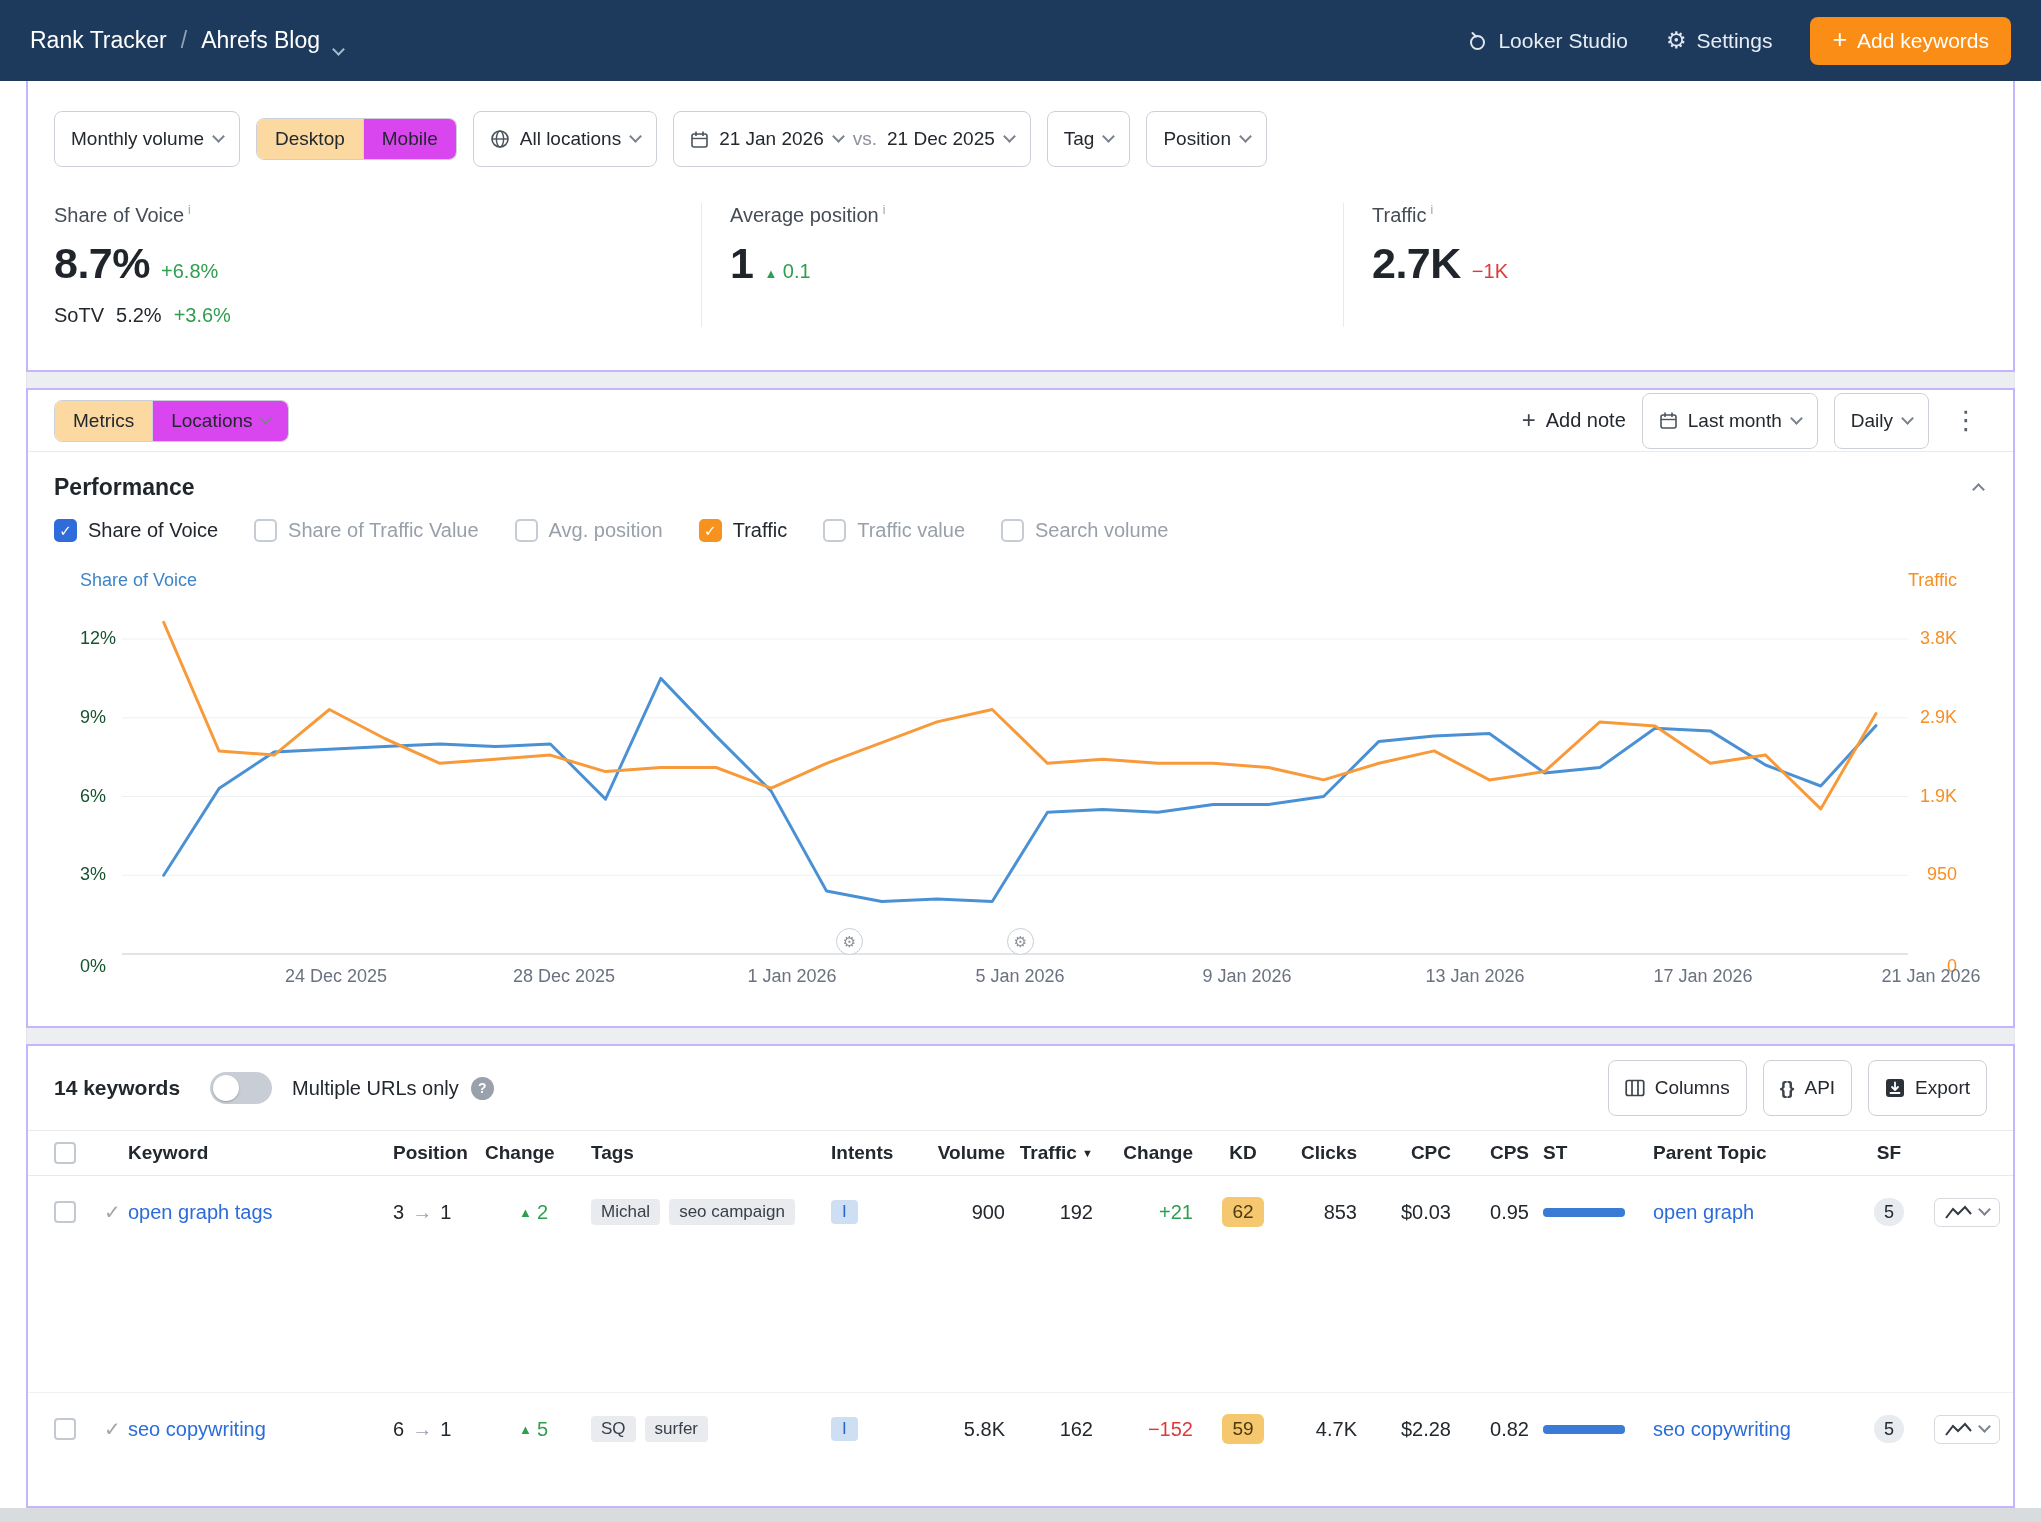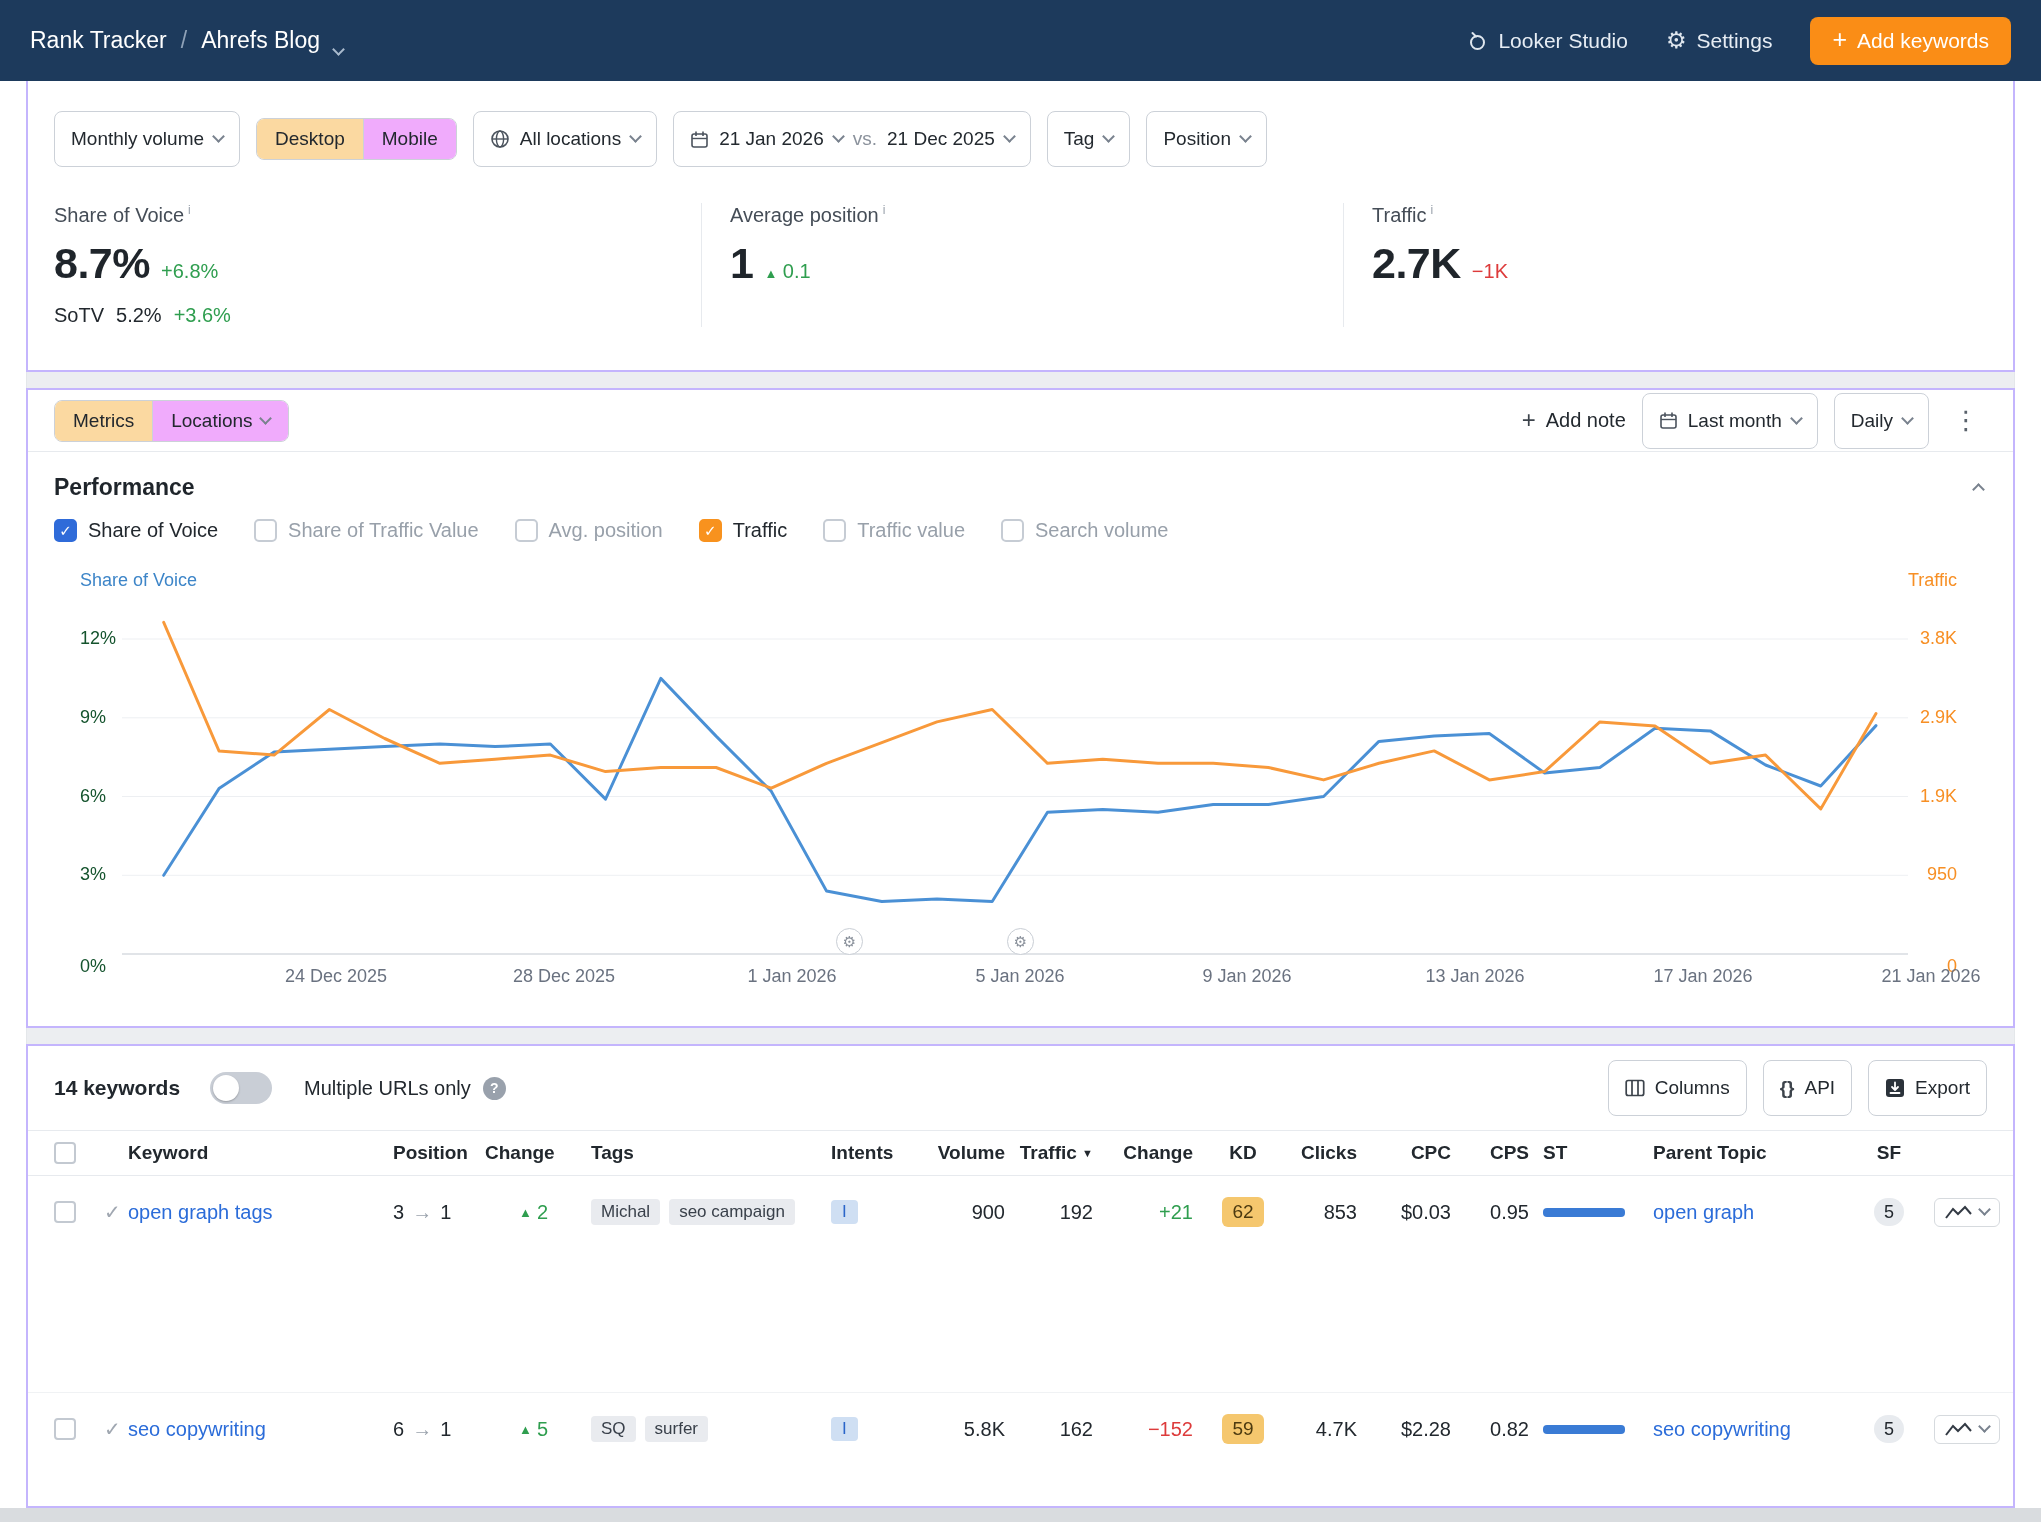--- a/index.html
+++ b/index.html
@@ -29,21 +29,21 @@
   #cardC { height:464px; }
   .bottom-band { height:14px; background:#d9dcdf; }
 
   
   .filter-row { display:flex; align-items:center; gap:16px; padding:30px 26px 0; }
   .control { display:inline-flex; align-items:center; gap:10px; height:56px; padding:0 16px;
              border:1px solid #ccd1d8; border-radius:8px; background:#fff; font-size:19px;
              color:#23292f; cursor:pointer; white-space:nowrap; }
   .control .muted { color:#8b929c; }
   .seg { display:inline-flex; height:42px; border:1px solid #ccd1d8; border-radius:8px; overflow:hidden; }
-  .seg > div { display:flex; align-items:center; gap:8px; padding:0 18px; font-size:19px; cursor:pointer; background:#f0abfc; }
+  .seg > div { display:flex; align-items:center; gap:8px; padding:0 18px; font-size:19px; cursor:pointer; background:#d946ef; }
   .seg > div + div { border-left:1px solid #ccd1d8; }
   .seg > div.sel { background:#fbd9a1; }
 
   
   .stats { display:flex; margin-top:36px; }
   .stat { padding:0 28px 0 26px; }
   .stat + .stat { border-left:1px solid #e7eaee; padding-left:28px; }
   .stat.s1 { width:673px; } .stat.s2 { width:642px; } .stat.s3 { flex:1; }
   .stat-label { font-size:20px; color:#454d57; }
   .stat-label sup { font-size:12px; color:#9aa2ac; margin-left:4px; }
@@ -85,21 +85,21 @@
   .xtick { position:absolute; top:410px; transform:translateX(-50%); font-size:18px; color:#6a7280; white-space:nowrap; }
   .note-marker { position:absolute; top:372px; width:27px; height:27px; border:1px solid #c9ced5; border-radius:50%;
                  background:#fff; color:#8a919b; font-size:15px; display:flex; align-items:center; justify-content:center; cursor:pointer; }
 
   
   .kw-topbar { height:84px; display:flex; align-items:center; padding:0 26px; }
   .kw-count { font-size:21px; font-weight:700; }
   .toggle { width:62px; height:32px; border-radius:16px; background:#c9ced6; position:relative; margin-left:30px; cursor:pointer; }
   .toggle .knob { position:absolute; left:3px; top:3px; width:26px; height:26px; border-radius:50%; background:#fff;
                   box-shadow:0 1px 2px rgba(0,0,0,.25); }
-  .toggle-label { font-size:20px; margin-left:32px; }
+  .toggle-label { font-size:20px; margin-left:20px; }
   .q-icon { width:23px; height:23px; border-radius:50%; background:#99a1ac; color:#fff; font-size:14px; font-weight:700;
             display:flex; align-items:center; justify-content:center; margin-left:12px; cursor:pointer; }
   .kw-buttons { margin-left:auto; display:flex; gap:16px; }
   .braces { font-size:19px; font-weight:700; color:#3c434b; }
 
   
   .grid-row { display:grid; align-items:center;
     grid-template-columns:62px 38px 265px 92px 106px 240px 92px 96px 88px 100px 72px 92px 94px 78px 110px 205px 62px 1fr; }
   .thead { height:46px; border-top:1px solid #e7eaee; border-bottom:1px solid #e7eaee; }
   .th { font-size:19px; font-weight:700; color:#22282e; display:flex; align-items:center; }

